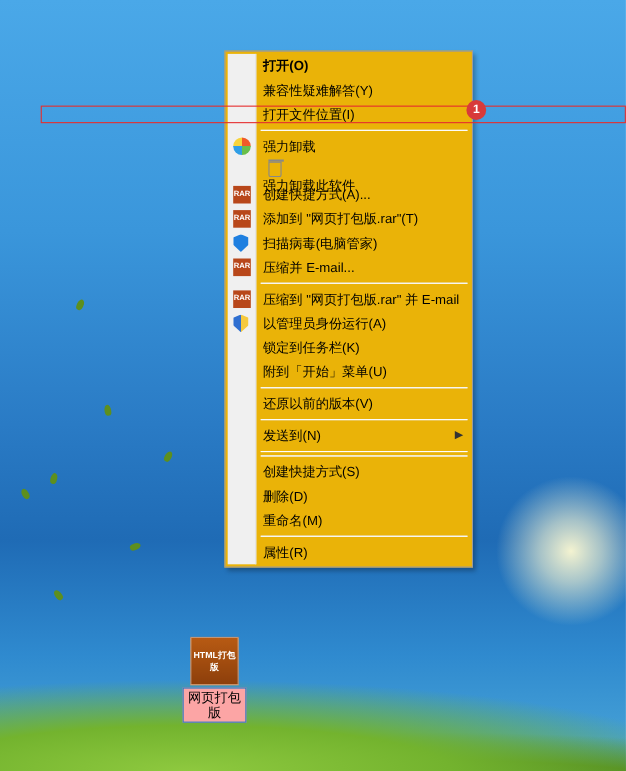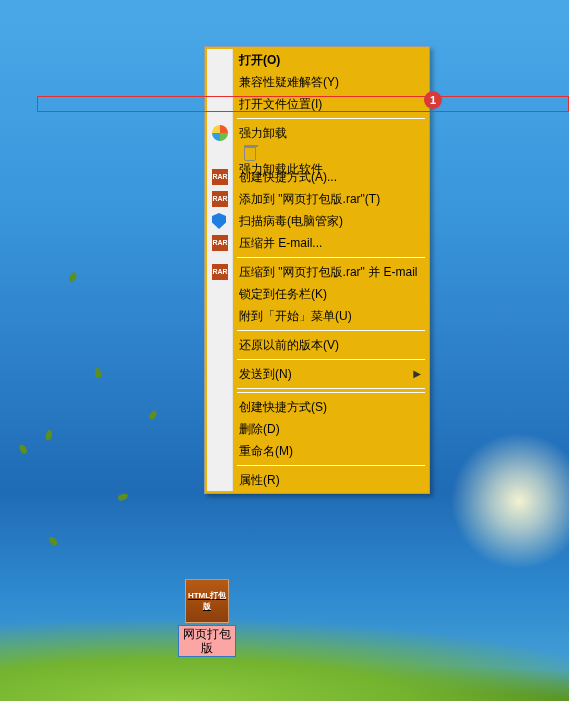--- a/index.html
+++ b/index.html
@@ -38,25 +38,24 @@
   position: absolute;
   width: 6px; height: 10px;
   background: #5d8f1e;
   border-radius: 60% 60% 50% 50%;
   transform: rotate(var(--r,0deg));
 }
 
 
 .desktop-icon {
   position: absolute;
-  left: 178px; top: 579px;
+  left: 166px; top: 579px;
   width: 58px;
   text-align: center;
   cursor: pointer;
-  text-decoration: underline;
 }
 .desktop-icon .tile {
   width: 44px; height: 44px;
   margin: 0 auto 2px;
   border: 1px solid rgba(255,255,255,.45);
   background: linear-gradient(#b75a13,#8d3f0b);
   display:flex; align-items:center; justify-content:center;
   color:#fff; font-size:8px; font-weight:bold;
 }
 .desktop-icon .label {
@@ -187,20 +186,21 @@
       <div class="menu-item"><span>打开文件位置(I)</span></div>
       <div class="menu-sep"></div>
       <div class="menu-item"><span class="menu-icon icon-360"></span><span>强力卸载</span></div>
       <div class="menu-item"><span class="menu-icon icon-trash"></span><span>强力卸载此软件</span></div>
       <div class="menu-item"><span class="menu-icon icon-rar">RAR</span><span>创建快捷方式(A)...</span></div>
       <div class="menu-item"><span class="menu-icon icon-rar">RAR</span><span>添加到 "网页打包版.rar"(T)</span></div>
       <div class="menu-item"><span class="menu-icon icon-shield"></span><span>扫描病毒(电脑管家)</span></div>
       <div class="menu-item"><span class="menu-icon icon-rar">RAR</span><span>压缩并 E-mail...</span></div>
       <div class="menu-sep"></div>
       <div class="menu-item"><span class="menu-icon icon-rar">RAR</span><span>压缩到 "网页打包版.rar" 并 E-mail</span></div>
+      <div class="menu-item"><span class="menu-icon icon-shield yb"></span><span>以管理员身份运行(A)</span></div>
       <div class="menu-item"><span>锁定到任务栏(K)</span></div>
       <div class="menu-item"><span>附到「开始」菜单(U)</span></div>
       <div class="menu-sep"></div>
       <div class="menu-item"><span>还原以前的版本(V)</span></div>
       <div class="menu-sep"></div>
       <div class="menu-item"><span>发送到(N)</span><span class="submenu-arrow">▶</span></div>
       <div class="menu-sep"></div>
       <div class="menu-sep"></div>
       <div class="menu-item"><span>创建快捷方式(S)</span></div>
       <div class="menu-item"><span>删除(D)</span></div>

